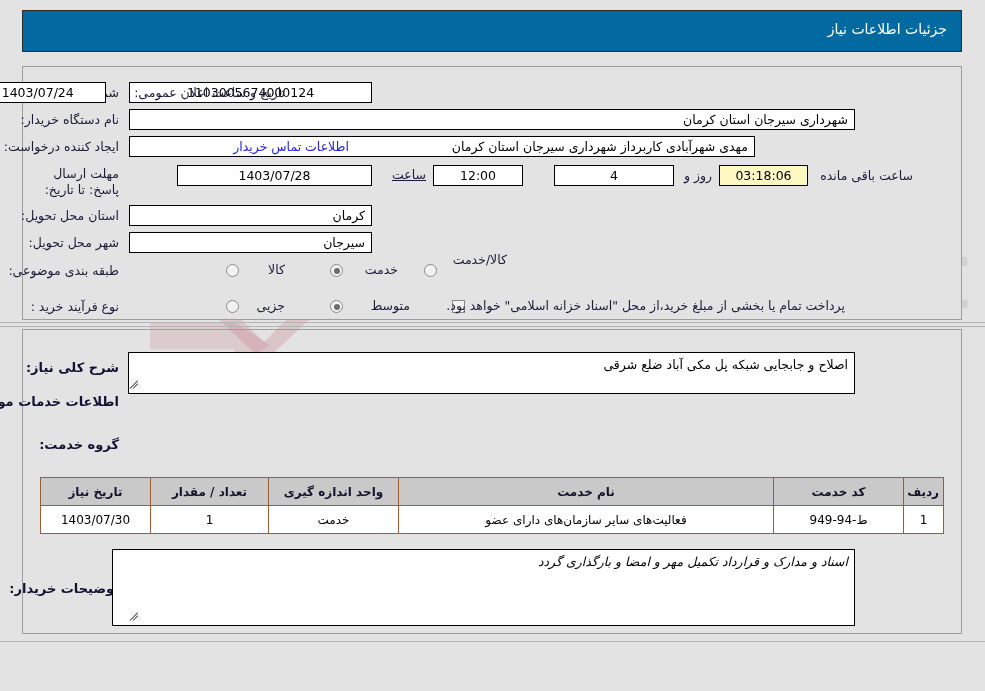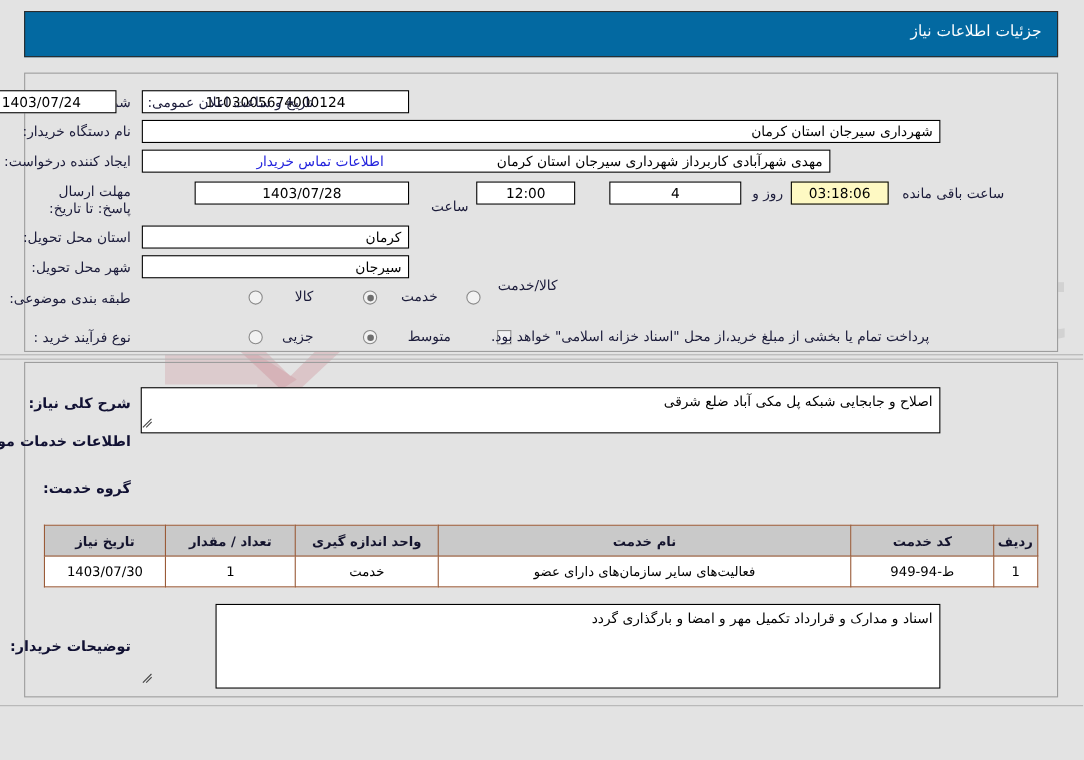--- a/index.html
+++ b/index.html
@@ -321,21 +321,21 @@
 
   <div class="lbl" style="right:866px; top:112px;">نام دستگاه خریدار:</div>
   <div class="fld right" style="right:130px; top:109px; width:726px;">شهرداری سیرجان استان کرمان</div>
 
   <div class="lbl" style="right:866px; top:139px;">ایجاد کننده درخواست:</div>
   <div class="fld right" style="right:230px; top:136px; width:626px;">مهدی شهرآبادی کاربرداز شهرداری سیرجان استان کرمان</div>
   <div class="linktext" style="right:636px; top:139px;">اطلاعات تماس خریدار</div>
 
   <div class="lbl" style="right:866px; top:166px; width:90px; text-align:right; line-height:16px; white-space:normal;">مهلت ارسال پاسخ: تا تاریخ:</div>
   <div class="fld" style="right:613px; top:165px; width:195px;">1403/07/28</div>
-  <div class="lbl" style="right:559px; top:180px;">ساعت</div>
+  <div class="lbl" style="right:559px; top:167px;text-decoration:underline;">ساعت</div>
   <div class="fld" style="right:462px; top:165px; width:90px;">12:00</div>
   <div class="fld" style="right:311px; top:165px; width:120px;">4</div>
   <div class="lbl" style="right:273px; top:168px;">روز و</div>
   <div class="fld timer" style="right:177px; top:165px; width:89px;">03:18:06</div>
   <div class="lbl" style="right:72px; top:168px;">ساعت باقی مانده</div>
 
   <div class="lbl" style="right:866px; top:208px;">استان محل تحویل:</div>
   <div class="fld right" style="right:613px; top:205px; width:243px;">کرمان</div>
 
   <div class="lbl" style="right:866px; top:235px;">شهر محل تحویل:</div>
@@ -398,17 +398,17 @@
           <td>فعالیت‌های سایر سازمان‌های دارای عضو</td>
           <td>خدمت</td>
           <td>1</td>
           <td>1403/07/30</td>
         </tr>
       </tbody>
     </table>
   </div>
 
   <div class="lbl lbl-b" style="right:866px; top:581px; font-size:13px;">توضیحات خریدار:</div>
-  <div class="ta" style="right:130px; top:549px; width:659px; height:77px;">اسناد و مدارک و قرارداد تکمیل مهر و امضا و بارگذاری گردد</div>
+  <div class="ta" style="right:130px; top:549px; width:743px; height:77px;font-style:italic;">اسناد و مدارک و قرارداد تکمیل مهر و امضا و بارگذاری گردد</div>
   <div class="ta-grip" style="right:844px; top:611px;"></div>
 
 
 </div>
 
 </body></html>

